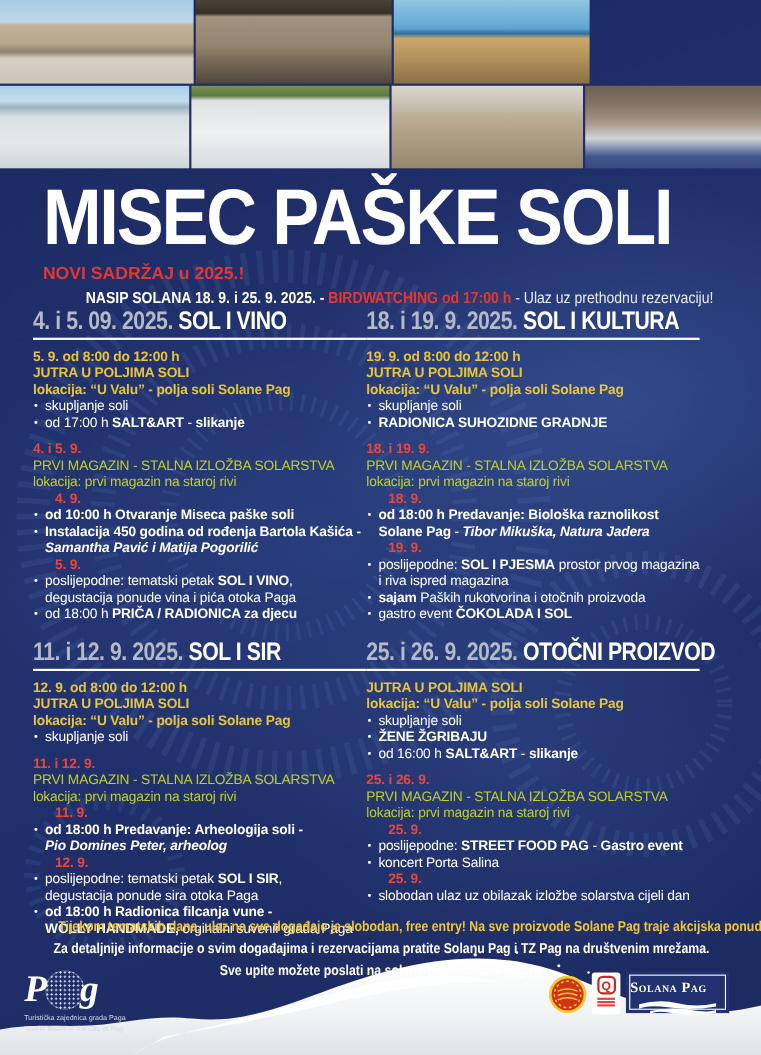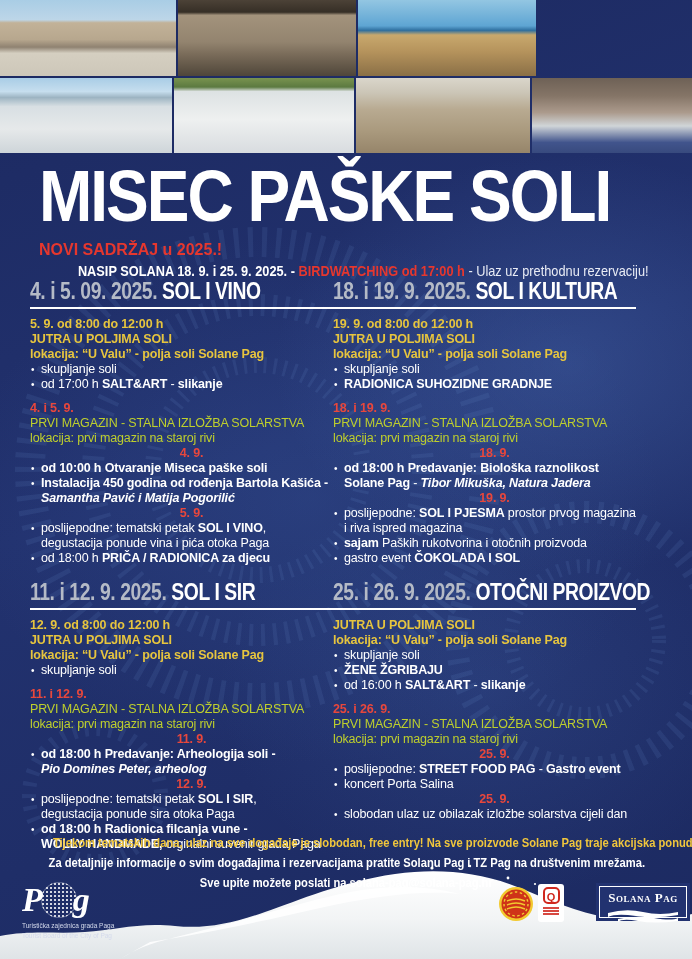--- a/index.html
+++ b/index.html
@@ -45,21 +45,21 @@
   .sec + .sec{margin-top:15px;}
   .sec-h{border-bottom:2px solid #fff; padding-bottom:3px; margin-bottom:8px; line-height:1; height:24px;}
   .sec-h-in{display:inline-block; transform:scaleX(.84); transform-origin:0 60%; white-space:nowrap;}
   .sec-date{color:#b4bac6; font-weight:700; font-size:23px; letter-spacing:-.5px;}
   .sec-name{color:#ffffff; font-weight:700; font-size:23px; letter-spacing:-.5px;}
   .l{font-size:12.5px; line-height:15px; color:#fff; letter-spacing:-.15px; white-space:nowrap;}
   .l .b{font-weight:700;} .l .i{font-style:italic;}
   .l.gold{color:#e7c53e; font-weight:700;}
   .l.green{color:#becf2d; font-weight:400;}
   .l.red{color:#e8473c; font-weight:700;}
-  .l.red-indent{color:#e8473c; font-weight:700; padding-left:20px;text-align:center;}
+  .l.red-indent{color:#e8473c; font-weight:700; padding-left:20px;}
   .l.bullet{position:relative; padding-left:11px;}
   .l.bullet::before{content:"•"; position:absolute; left:1px; top:0; font-size:10px; color:#fff;}
   .l.cont{padding-left:11px;}
   .l.gap{margin-top:9px;}
   
   .footer{position:absolute; top:833px; left:0; width:692px; text-align:center; z-index:3;}
   .f-line{width:692px; margin-bottom:2px;}
   .f-in{display:inline-block; white-space:nowrap; transform:scaleX(.86); transform-origin:50% 50%; font-weight:700; font-size:13px; color:#fff;}
   .f-gold .f-in{color:#f0c63c;}
   
@@ -74,21 +74,21 @@
     background-size:4px 4px; box-shadow:0 0 0 1px rgba(255,255,255,.35) inset;}
   .tz-small{font-size:6.5px; line-height:8px; color:#d4daec; margin-top:2px;}
   .pdo-badge{position:absolute; left:498px; top:8px;}
   .q-badge{position:absolute; left:538px; top:6px; width:26px; height:38px; background:#fff; border-radius:3px;
     display:flex; flex-direction:column; align-items:center; padding-top:3px; box-sizing:border-box;}
   .q-mark{width:17px; height:17px; border:2px solid #d0281e; border-radius:5px; color:#d0281e;
     font-weight:700; font-size:11px; line-height:16px; text-align:center; box-sizing:border-box;}
   .q-bars{margin-top:3px;}
   .q-bars div{width:16px; height:1.5px; background:#d0281e; margin-bottom:1.5px; opacity:.85;}
   .solana-logo{position:absolute; left:572px; top:8px; width:88px; height:32px; border:1.5px solid #fff;
-    box-shadow:0 0 0 3px #223270; background:#223270; box-sizing:border-box; text-align:center;margin-left:27px;}
+    box-shadow:0 0 0 3px #223270; background:#223270; box-sizing:border-box; text-align:left;}
   .solana-text{font-family:"Liberation Serif", serif; color:#fff; font-size:13px; letter-spacing:.5px;
     font-variant:small-caps; font-weight:700; margin-top:3px;}
   .solana-wave{display:block; margin:1px auto 0;}
 </style>
 </head>
 <body>
 
 <div class="poster">
 
   <svg class="bg-pattern" width="692" height="959" viewBox="0 0 692 959">

